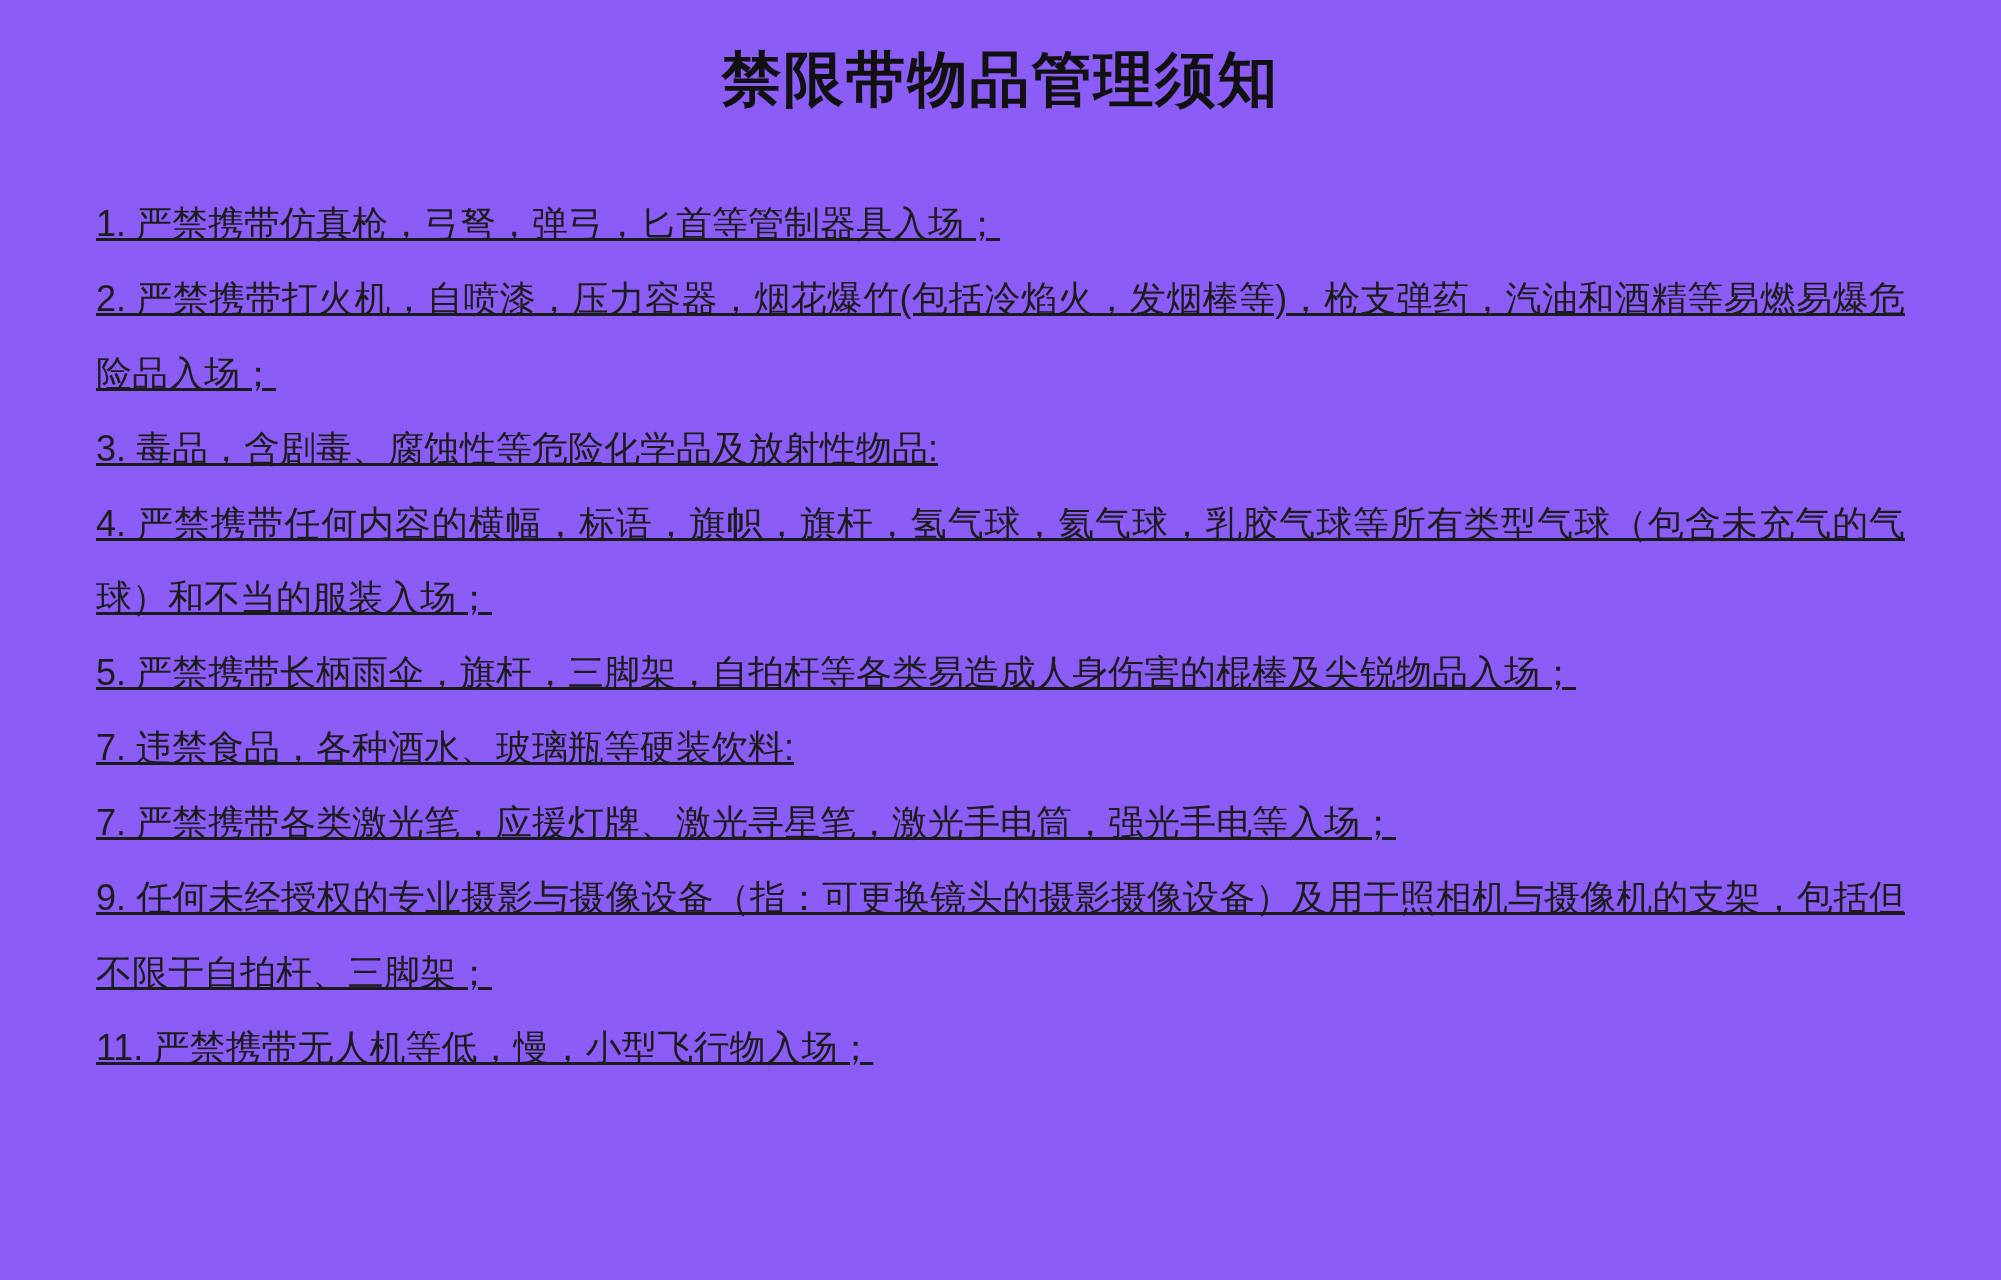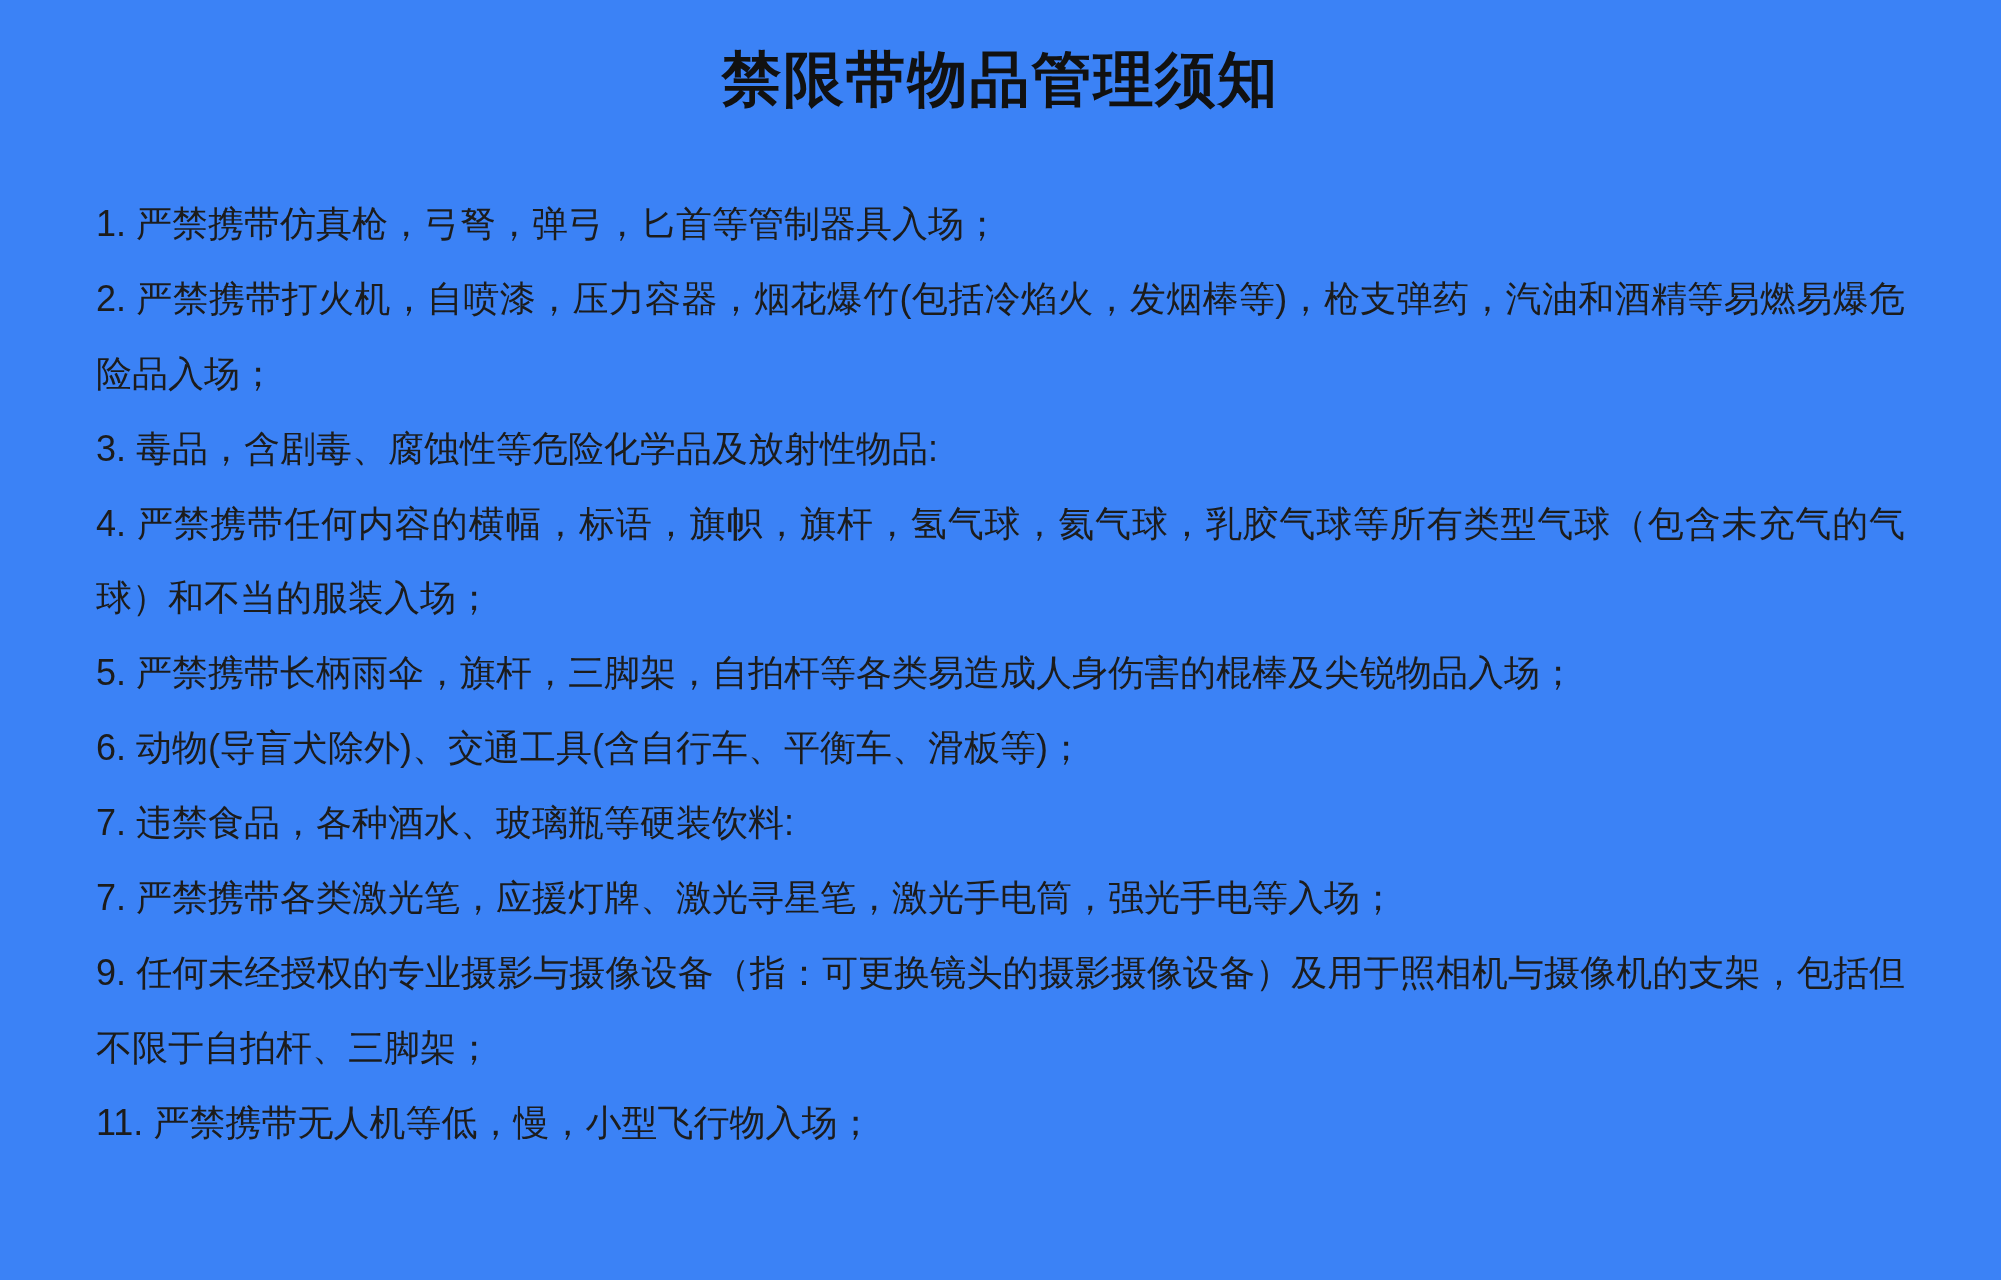--- a/index.html
+++ b/index.html
@@ -4,21 +4,21 @@
 <style>
   html, body {
     margin: 0;
     padding: 0;
     background: #ffffff;
   }
   .page {
     position: relative;
     width: 2001px;
     height: 1280px;
-    background: #3b82f6;
+    background: #8b5cf6;
     color: #151515;
     font-family: "Liberation Sans", "DejaVu Sans", sans-serif;
     overflow: hidden;
     box-sizing: border-box;
   }
   .doc-title {
     margin: 40px 0 0 0;
     text-align: center;
     font-size: 60px;
     font-weight: 700;
@@ -26,36 +26,36 @@
     color: #111111;
     font-family: "Liberation Sans", "DejaVu Sans", sans-serif;
   }
   .doc-body {
     margin: 66px 96px 0 96px;
     font-size: 36px;
     line-height: 2.08;
     color: #1c1c1c;
     text-align: justify;
     text-justify: inter-ideograph;
+    text-decoration: underline;
   }
   .doc-body p {
     margin: 0;
     padding: 0;
   }
 </style>
 </head>
 <body>
 
 <div class="page">
   <h1 class="doc-title">禁限带物品管理须知</h1>
   <div class="doc-body">
     <p>1. 严禁携带仿真枪，弓弩，弹弓，匕首等管制器具入场；</p>
     <p>2. 严禁携带打火机，自喷漆，压力容器，烟花爆竹(包括冷焰火，发烟棒等)，枪支弹药，汽油和酒精等易燃易爆危险品入场；</p>
     <p>3. 毒品，含剧毒、腐蚀性等危险化学品及放射性物品:</p>
     <p>4. 严禁携带任何内容的横幅，标语，旗帜，旗杆，氢气球，氦气球，乳胶气球等所有类型气球（包含未充气的气球）和不当的服装入场；</p>
     <p>5. 严禁携带长柄雨伞，旗杆，三脚架，自拍杆等各类易造成人身伤害的棍棒及尖锐物品入场；</p>
-    <p>6. 动物(导盲犬除外)、交通工具(含自行车、平衡车、滑板等)；</p>
     <p>7. 违禁食品，各种酒水、玻璃瓶等硬装饮料:</p>
     <p>7. 严禁携带各类激光笔，应援灯牌、激光寻星笔，激光手电筒，强光手电等入场；</p>
     <p>9. 任何未经授权的专业摄影与摄像设备（指：可更换镜头的摄影摄像设备）及用于照相机与摄像机的支架，包括但不限于自拍杆、三脚架；</p>
     <p>11. 严禁携带无人机等低，慢，小型飞行物入场；</p>
   </div>
 </div>
 
 </body></html>

